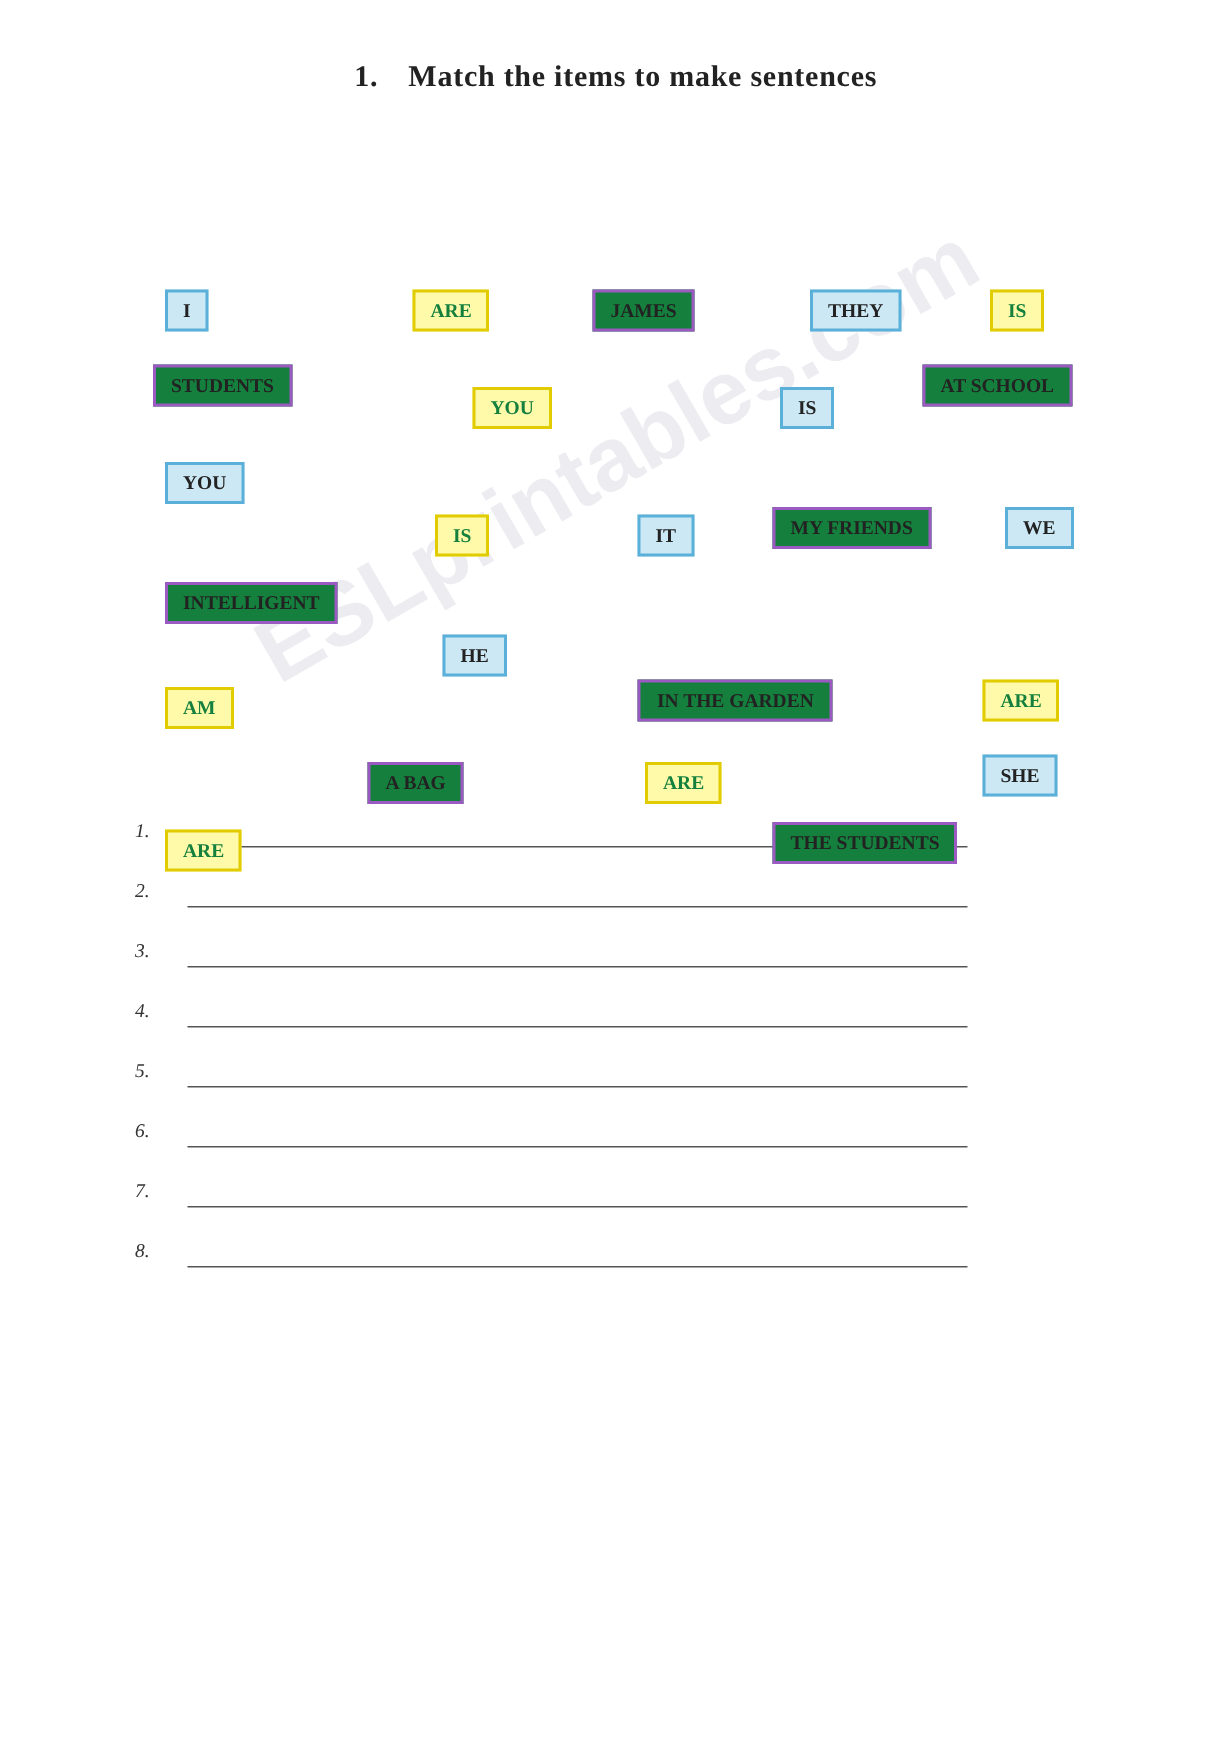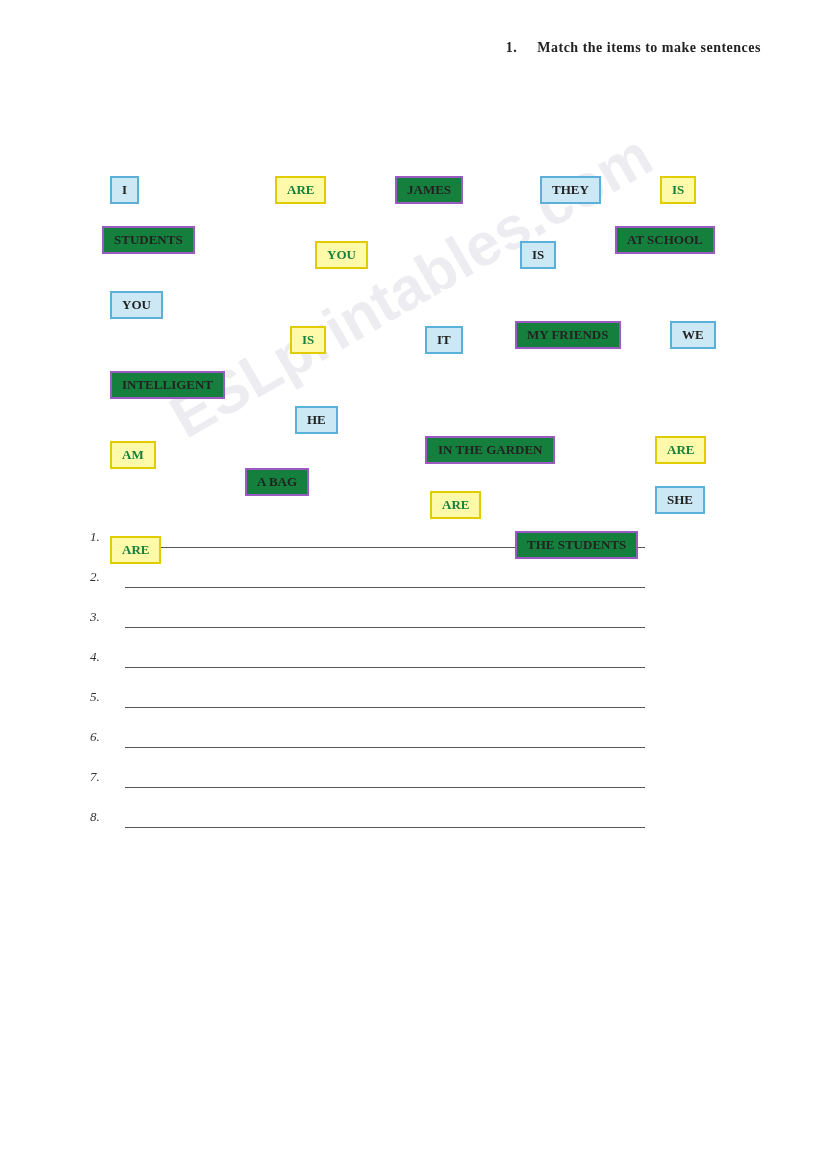--- a/index.html
+++ b/index.html
@@ -5,24 +5,24 @@
     * { margin: 0; padding: 0; box-sizing: border-box; }
     body {
       background: #fff;
       font-family: 'Comic Sans MS', 'Chalkboard SE', cursive;
       width: 821px;
       min-height: 1169px;
       padding: 40px 60px;
       color: #222;
     }
     .title {
-      text-align: right;
-      font-size: 14px;
+      text-align: center;
+      font-size: 20px;
       font-weight: bold;
-      margin-bottom: 20px;
+      margin-bottom: 30px;
       letter-spacing: 0.5px;
     }
     .title span.num {
       margin-right: 20px;
     }
     .word-area {
       position: relative;
       width: 100%;
       height: 420px;
       margin-bottom: 30px;
@@ -116,21 +116,21 @@
       <div class="tag tag-blue" style="top: 215px; left: 50px;">YOU</div>
       <div class="tag tag-yellow" style="top: 250px; left: 230px;">IS</div>
       <div class="tag tag-blue" style="top: 250px; left: 365px;">IT</div>
       <div class="tag tag-purple" style="top: 245px; left: 455px;">MY FRIENDS</div>
       <div class="tag tag-blue" style="top: 245px; left: 610px;">WE</div>
       <div class="tag tag-purple" style="top: 295px; left: 50px;">INTELLIGENT</div>
       <div class="tag tag-blue" style="top: 330px; left: 235px;">HE</div>
       <div class="tag tag-yellow" style="top: 365px; left: 50px;">AM</div>
       <div class="tag tag-purple" style="top: 360px; left: 365px; padding-left: 11px;">IN THE GARDEN</div>
       <div class="tag tag-yellow" style="top: 360px; left: 595px;">ARE</div>
-      <div class="tag tag-purple" style="top: 392px; left: 185px;">A BAG</div>
+      <div class="tag tag-purple" style="top: 415px; left: 185px;">A BAG</div>
       <div class="tag tag-yellow" style="top: 415px; left: 370px;">ARE</div>
       <div class="tag tag-blue" style="top: 410px; left: 595px;">SHE</div>
       <div class="tag tag-yellow" style="top: 460px; left: 50px;">ARE</div>
       <div class="tag tag-purple" style="top: 455px; left: 455px;">THE STUDENTS</div>
     </div>
 
   <div class="lines-section" id="lines-section">
   <div class="line-item">
         <span class="line-num">1.</span>
         <input type="text" class="write-line" style="">

